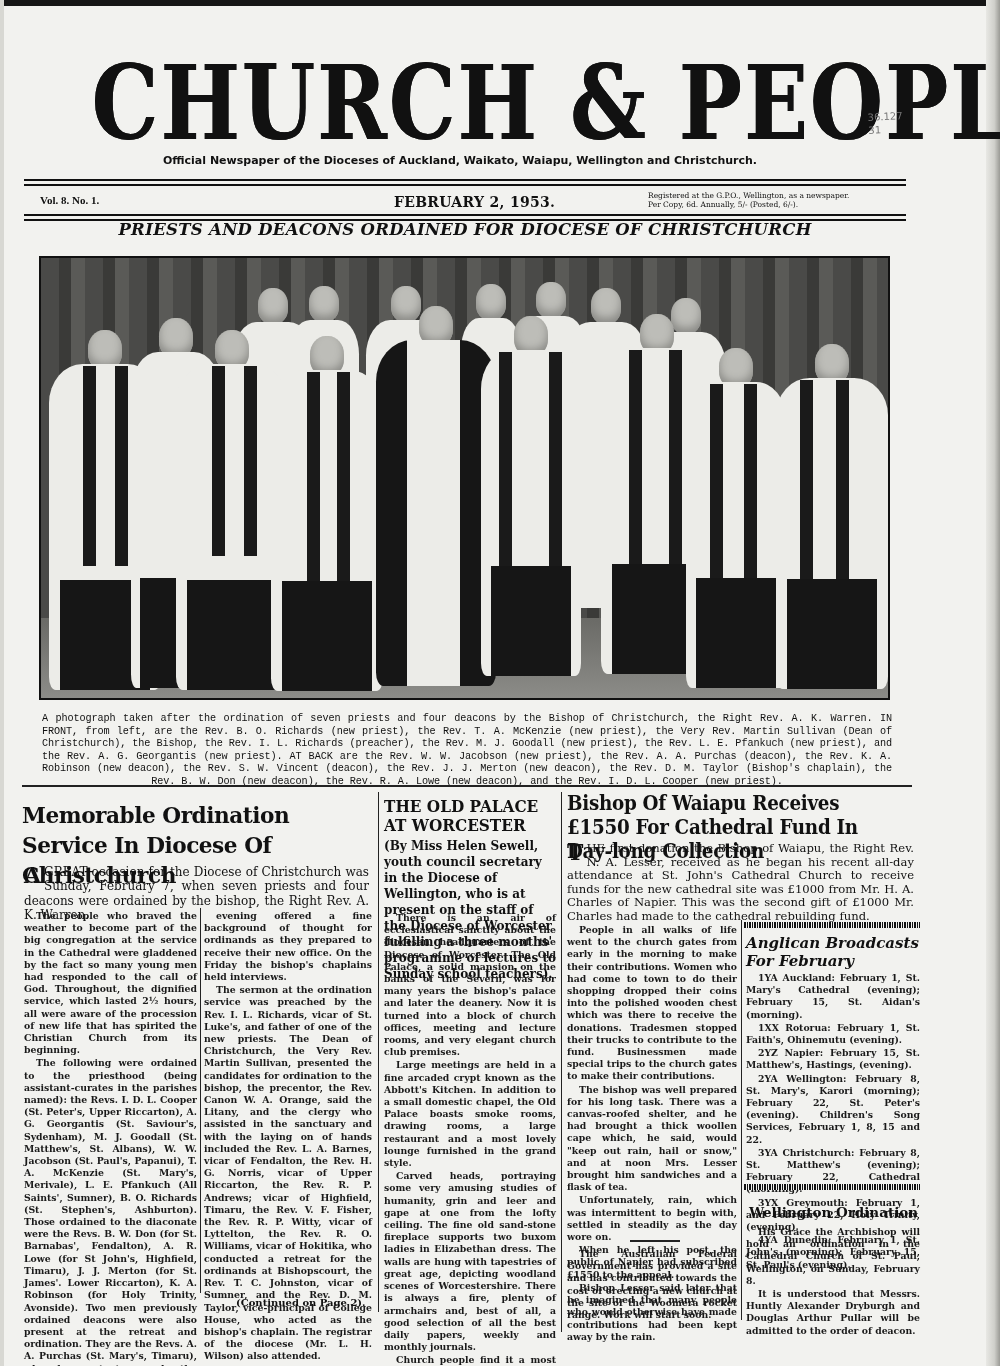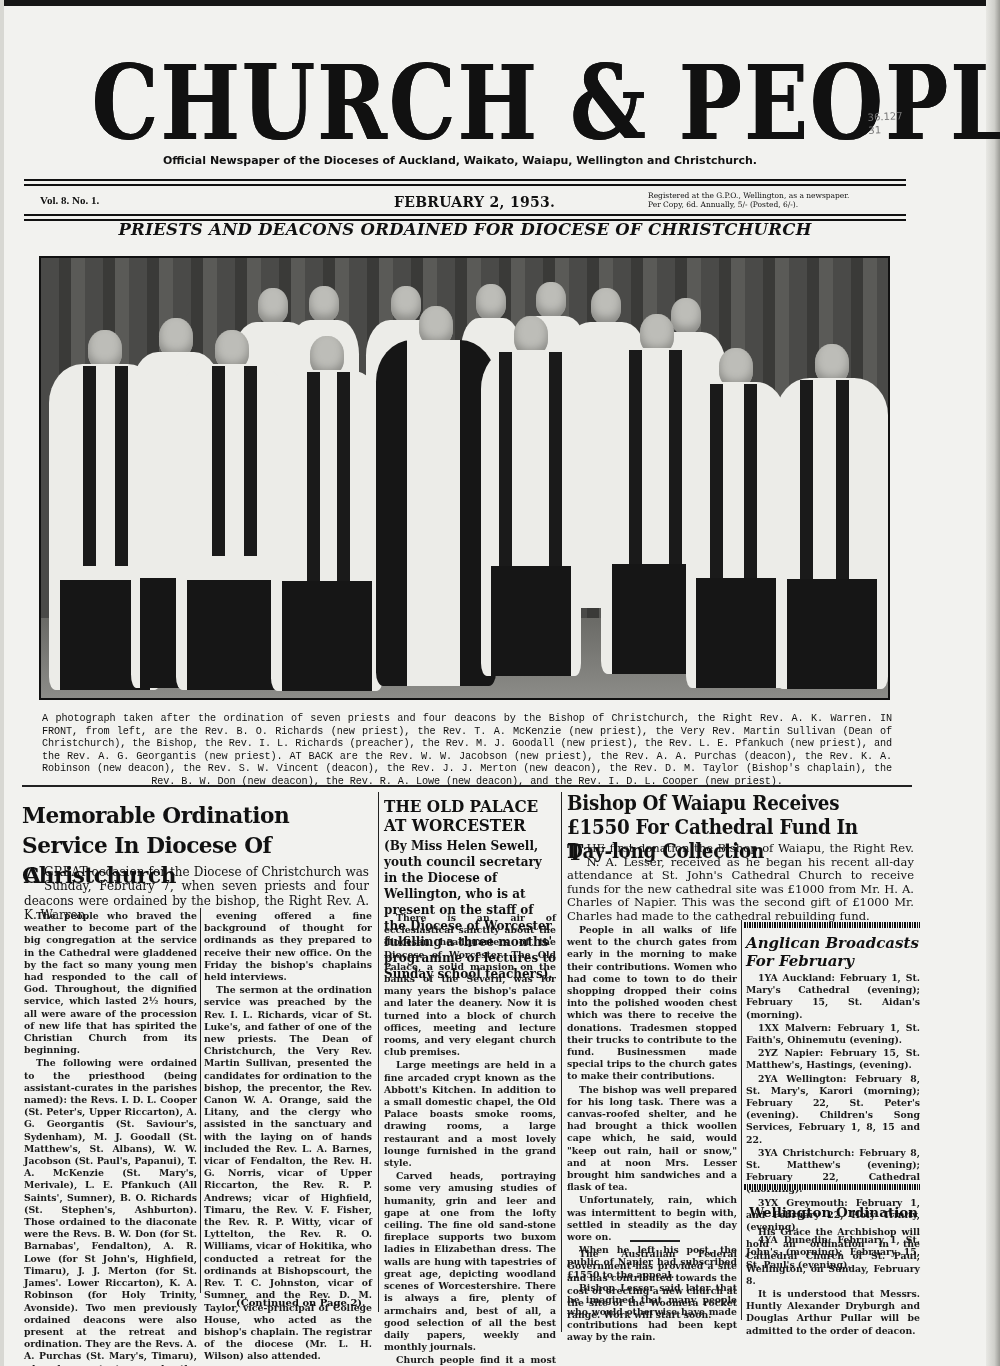--- a/index.html
+++ b/index.html
@@ -254,21 +254,21 @@
 <div class="col" style="left:567px;top:1248px;width:170px;">
   <p>The Australian Federal Government has provided a site and has contributed towards the cost of erecting a new church at the site of the Woomera rocket range. Work will start soon.</p>
 </div>
 
 <div class="vrule" style="left:741px;top:920px;height:400px;"></div>
 
 <div class="ornament-rule" style="left:744px;top:922px;width:176px;"></div>
 <div class="box-title">Anglican Broadcasts For February</div>
 <div class="col" style="left:746px;top:972px;width:174px;">
   <p><span class="station">1YA Auckland:</span> <span>February 1, St. Mary's Cathedral (evening); February 15, St. Aidan's (morning).</span></p>
-  <p><span class="station">1XX Malvern:</span> <span>February 1, St. Faith's, Ohinemutu (evening).</span></p>
+  <p><span class="station">1XX Rotorua:</span> <span>February 1, St. Faith's, Ohinemutu (evening).</span></p>
   <p><span class="station">2YZ Napier:</span> <span>February 15, St. Matthew's, Hastings, (evening).</span></p>
   <p><span class="station">2YA Wellington:</span> <span>February 8, St. Mary's, Karori (morning); February 22, St. Peter's (evening). Children's Song Services, February 1, 8, 15 and 22.</span></p>
   <p><span class="station">3YA Christchurch:</span> <span>February 8, St. Matthew's (evening); February 22, Cathedral (morning).</span></p>
   <p><span class="station">3YX Greymouth:</span> <span>February 1, and February 22, Holy Trinity, (evening).</span></p>
   <p><span class="station">4YA Dunedin:</span> <span>February 1, St. John's (morning); February 15, St. Paul's (evening).</span></p>
 </div>
 <div class="ornament-rule" style="left:744px;top:1184px;width:176px;"></div>
 
 <div class="wo-title">Wellington Ordination</div>
 <div class="col" style="left:746px;top:1226px;width:174px;">

